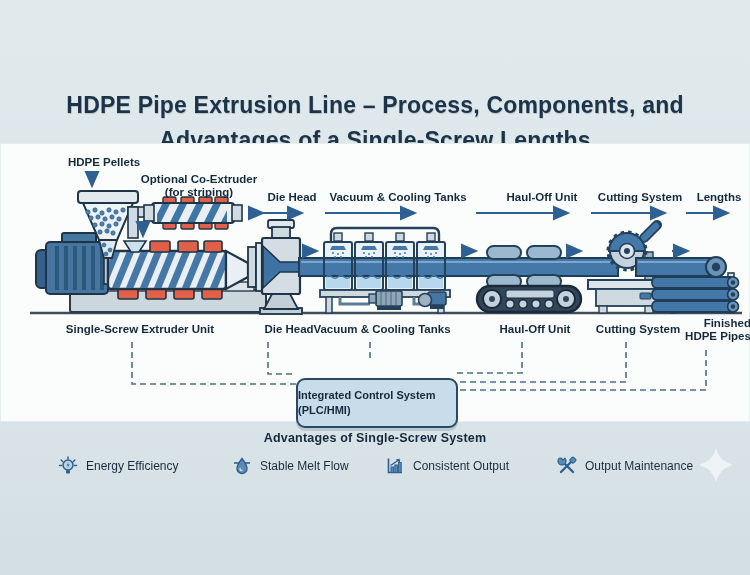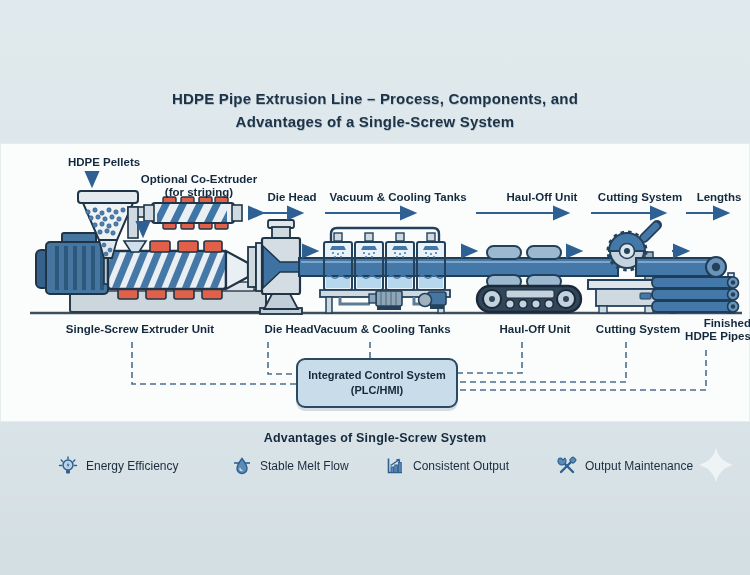--- a/index.html
+++ b/index.html
@@ -7,63 +7,63 @@
     width:750px;height:575px;overflow:hidden;
     font-family:"Liberation Sans",sans-serif;
     background:linear-gradient(180deg,#e0eaed 0%,#dce6ea 60%,#d3dee3 100%);
   }
   #canvas{position:relative;width:750px;height:575px;}
   .abs{position:absolute;}
   .ctr{transform:translateX(-50%);text-align:center;}
 
   .title{
     left:375px;top:88px;width:640px;
-    font-size:15px;font-weight:bold;color:#1d3347;line-height:1.5;
+    font-size:23px;font-weight:bold;color:#1d3347;line-height:1.5;
     text-shadow:0.5px 0.8px 0 rgba(110,130,150,.35);
     letter-spacing:.2px;
   }
   .panel{
     left:0;top:143px;width:750px;height:279px;
     background:#fbfdfd;
     box-shadow:0 0 0 1px rgba(190,205,212,.35) inset;
   }
   .lbl{
     font-size:11.5px;font-weight:bold;color:#15293d;line-height:1.2;
     white-space:nowrap;
     padding-left:24px;
   }
   .lbl2{line-height:1.15;white-space:nowrap;}
   svg.layer{left:0;top:0;pointer-events:none;}
 
   .control-box{
-    left:296px;top:358px;width:158px;height:46px;
+    left:296px;top:378px;width:158px;height:46px;
     background:#c9dcea;border:2px solid #2a4a63;border-radius:9px;
     box-shadow:0 3px 0 rgba(45,75,105,.18);
-    display:flex;flex-direction:column;align-items:center;justify-content:center;
+    display:flex;flex-direction:column;justify-content:center;
     font-size:11px;font-weight:bold;color:#15293d;line-height:1.35;
   }
 
   .adv-heading{
     left:375px;top:431px;
     font-size:12.5px;font-weight:bold;color:#15293d;letter-spacing:.2px;
   }
   .adv-item{
     top:454px;height:24px;display:flex;align-items:center;gap:8px;
     font-size:12px;color:#1a2b3d;white-space:nowrap;
   }
   .adv-item svg{display:block;}
 </style>
 </head>
 <body>
 
 <div id="canvas">
 
   <div class="abs ctr title">
     <div>HDPE Pipe Extrusion Line – Process, Components, and</div>
-    <div>Advantages of a Single-Screw System</div>
+    <div>Advantages of a Single-Screw Lengths</div>
   </div>
 
   <div class="abs panel"></div>
 
   <svg class="abs layer" width="750" height="575" viewBox="0 0 750 575">
     <defs>
       <marker id="ah" markerWidth="9" markerHeight="8" refX="6.5" refY="3.5" orient="auto">
         <path d="M0,0 L8,3.5 L0,7 Z" fill="#2e6094"></path>
       </marker>
       <clipPath id="barrelClip">

